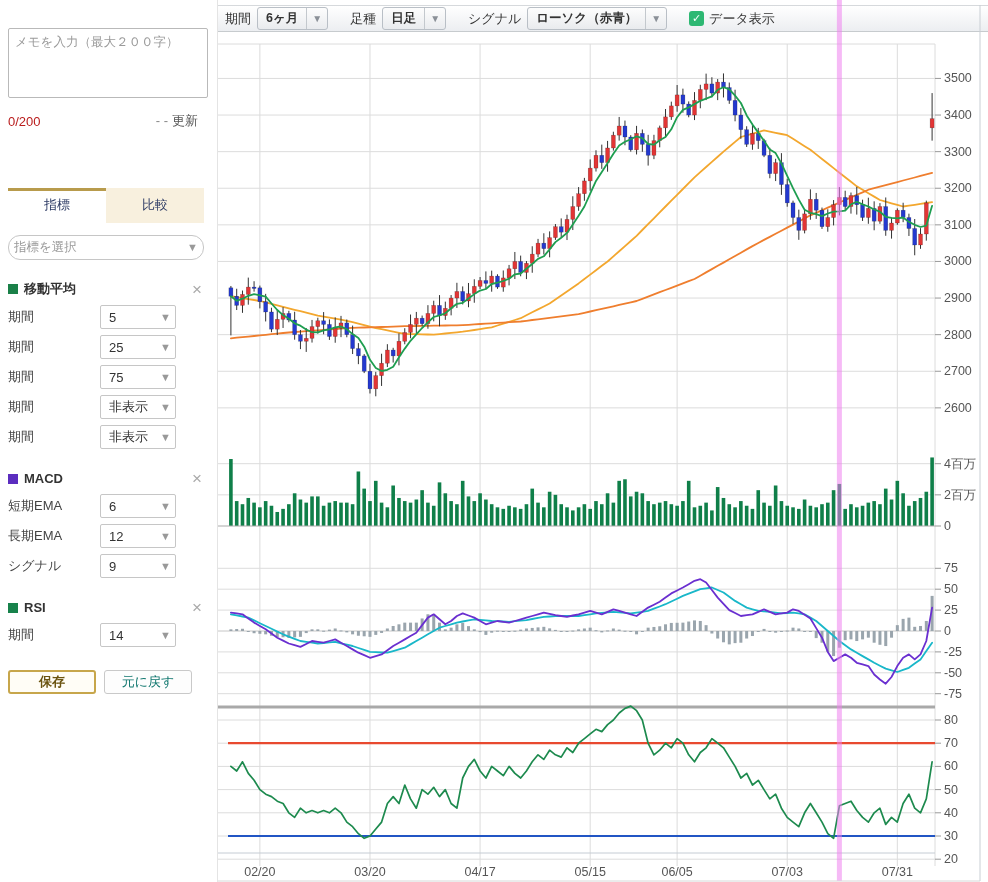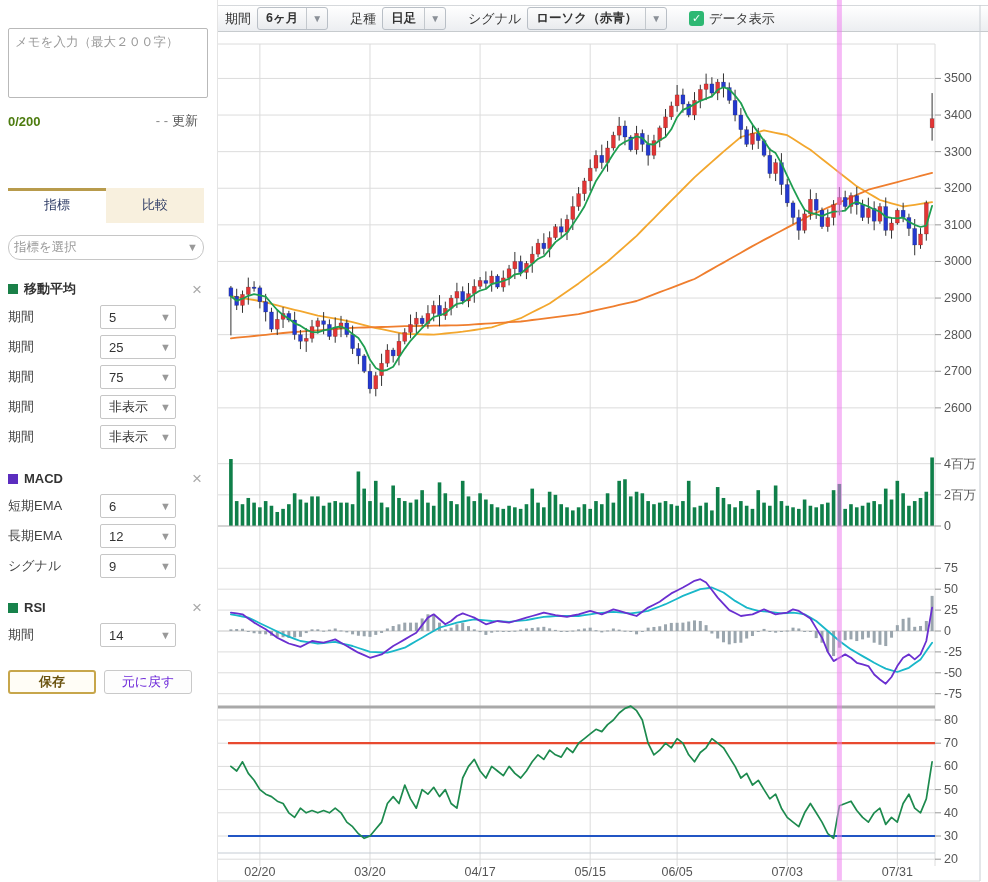--- a/index.html
+++ b/index.html
@@ -3,39 +3,39 @@
 <meta charset="utf-8">
 <style>
   html,body{margin:0;padding:0;background:#fff;}
   body{width:988px;height:882px;position:relative;overflow:hidden;
        font-family:"Liberation Sans","DejaVu Sans",sans-serif;color:#333;}
   
   .sidebar{position:absolute;left:0;top:0;width:218px;height:882px;background:#fff;box-sizing:border-box;padding:28px 10px 0 8px;border-right:1px solid #e4e4e4;}
   .memo{width:186px;height:58px;resize:none;border:1px solid #b9b9b9;border-radius:2px;font-family:inherit;font-size:12.5px;color:#333;padding:5px 6px;}
   .memo::placeholder{color:#9a9a9a;}
   .memo-row{display:flex;justify-content:space-between;align-items:center;width:190px;margin-top:10px;font-size:13px;}
-  .memo-count{color:#4d7c0f;font-weight:bold;}
+  .memo-count{color:#b91c1c;}
   .memo-upd{color:#888;font-size:13px;}
   .memo-upd b{color:#555;font-weight:normal;margin-left:4px;cursor:pointer;}
   .tabs{display:flex;width:196px;margin-top:58px;}
   .tab{flex:1;text-align:center;font-size:13px;font-weight:normal;color:#2c3a64;padding:8px 0 9px;background:#f8f0de;cursor:pointer;}
   .tab.active{background:#fff;border-top:3px solid #b89b4c;padding-top:5px;}
   .ind-select{display:flex;justify-content:space-between;align-items:center;width:196px;box-sizing:border-box;border:1px solid #c6c6c6;border-radius:12px;height:25px;padding:0 5px;margin-top:12px;color:#999;font-size:12.5px;background:#fff;cursor:pointer;}
   .caret{color:#999;font-size:11px;line-height:1;}
   .isec{margin-top:20px;}
   .ihead{display:flex;align-items:center;width:196px;margin-bottom:6px;}
   .sq{width:10px;height:10px;display:inline-block;margin-right:6px;}
   .ihead .t{font-weight:bold;font-size:13px;color:#333;flex:1;}
   .x{color:#aaa;font-size:17px;line-height:1;cursor:pointer;padding:0 2px;}
   .irow{display:flex;align-items:center;width:196px;margin:4px 0;height:26px;}
   .ilabel{width:92px;font-size:13px;color:#444;}
   .iselect{display:flex;justify-content:space-between;align-items:center;width:62px;border:1px solid #c6c6c6;border-radius:2px;height:22px;padding:0 4px 0 8px;font-size:13px;color:#333;background:#fff;cursor:pointer;}
   .btn-row{display:flex;gap:8px;margin-top:22px;}
   .btn-save{width:88px;height:24px;background:#fffdf6;border:2px solid #c7a64b;border-radius:3px;font-weight:bold;font-size:13px;color:#6b5410;cursor:pointer;font-family:inherit;}
-  .btn-reset{width:88px;height:24px;background:#fdfdfd;border:1px solid #c9c9c9;border-radius:3px;font-size:13px;color:#6d28d9;cursor:pointer;font-family:inherit;}
+  .btn-reset{width:88px;height:24px;background:#fdfdfd;border:1px solid #c9c9c9;border-radius:3px;font-size:13px;color:#0f766e;cursor:pointer;font-family:inherit;}
   
   .chart-region{position:absolute;left:218px;top:0;width:770px;height:882px;}
   .toolbar{position:absolute;left:0;top:5px;width:770px;height:27px;box-sizing:border-box;border-top:1px solid #d6d9dc;border-bottom:1px solid #c7cbce;background:linear-gradient(#ffffff,#eceef1);display:flex;align-items:center;font-size:13px;color:#333;padding-left:7px;}
   .tb-label{margin-right:6px;}
   .tb-sel{display:inline-flex;align-items:stretch;border:1px solid #b9bfc6;border-radius:3px;background:linear-gradient(#fdfdfd,#e9ebee);margin-right:22px;cursor:pointer;overflow:hidden;font-weight:bold;}
   .tb-sel .val{padding:2px 8px;font-size:12.5px;color:#333;}
   .tb-sel .dd{border-left:1px solid #c3c8cd;padding:2px 5px;display:flex;align-items:center;color:#8a9097;font-size:10px;}
   .cbx{width:15px;height:15px;background:#2eb873;border-radius:3px;display:inline-flex;align-items:center;justify-content:center;color:#fff;font-size:11px;font-weight:bold;margin-right:5px;cursor:pointer;}
   svg#chart-svg{position:absolute;left:0;top:0;}
   text{font-family:"Liberation Sans","DejaVu Sans",sans-serif;}

